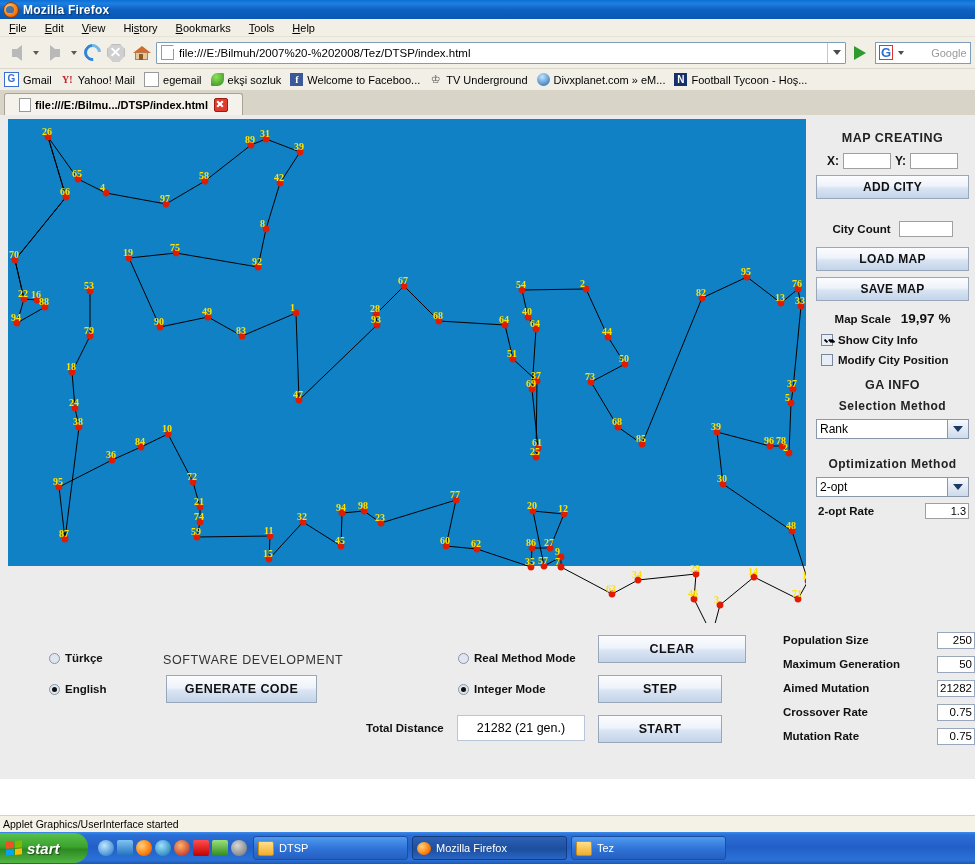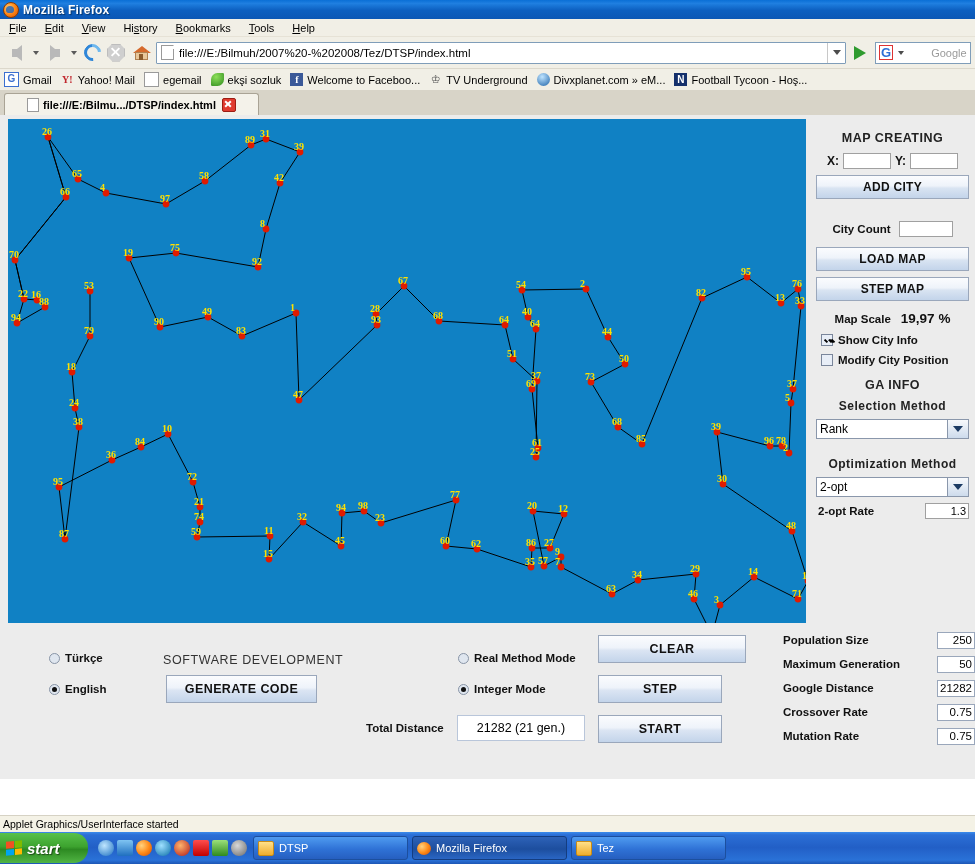--- a/index.html
+++ b/index.html
@@ -102,33 +102,33 @@
   .bi-doc{background:#fff;border:1px solid #9a9a9a;}
   .bi-leaf{background:radial-gradient(circle at 40% 30%,#8ee05a,#2f8a1e);border-radius:50% 10% 50% 10%;}
   .bi-fb{background:#3b5998;color:#fff;font-size:10px;font-weight:bold;line-height:13px;text-align:center;font-family:"Liberation Serif",serif;}
   .bi-tv{background:#f1efe6;color:#555;font-size:11px;line-height:13px;text-align:center;}
   .bi-dp{border-radius:50%;background:radial-gradient(circle at 40% 30%,#bfe4ff,#1d63a8);}
   .bi-ft{background:#15306b;color:#fff;font-size:10px;font-weight:bold;line-height:13px;text-align:center;}
   
   .tabstrip{height:24px;width:975px;background:#d8d4c8;display:flex;align-items:flex-end;padding-left:4px;box-sizing:border-box;}
   .tab{
     height:21px;background:#f4f2ea;border:1px solid #a9a395;border-bottom:none;
-    border-radius:3px 3px 0 0;display:flex;align-items:center;padding:0 22px;
+    border-radius:3px 3px 0 0;display:flex;align-items:center;padding:0 14px;
     font-size:11px;font-weight:bold;color:#000;
   }
   .tab .tfav{width:10px;height:12px;background:#fff;border:1px solid #9a9a9a;margin-right:4px;}
   .tclose{width:12px;height:12px;background:#e03b2f;border:1px solid #9c1d14;border-radius:2px;margin-left:6px;position:relative;}
   .tclose:before,.tclose:after{content:"";position:absolute;left:1px;top:4.5px;width:8px;height:2px;background:#fff;}
   .tclose:before{transform:rotate(45deg);}
   .tclose:after{transform:rotate(-45deg);}
   
   .applet{
     width:975px;height:664px;background:#ececec;position:relative;box-sizing:border-box;
   }
-  .mapwrap{position:absolute;left:8px;top:4px;width:798px;height:504px;background:#1081c4;}
+  .mapwrap{position:absolute;left:8px;top:4px;width:798px;height:447px;background:#1081c4;}
   .mapwrap svg{display:block;}
   .nodelabel{font-family:"Liberation Serif",serif;font-weight:bold;font-size:10px;fill:#ffe100;stroke:none;}
   
   .rpanel{position:absolute;left:810px;top:0px;width:165px;height:504px;background:#ececec;}
   .pnl-title{text-align:center;font-size:12.5px;font-weight:bold;color:#222;letter-spacing:.5px;}
   .xy-row{display:flex;align-items:center;justify-content:center;gap:4px;margin-top:8px;}
   .xy-row .lbl{font-size:12px;font-weight:bold;color:#111;}
   .tfield{background:#fff;border:1px solid #a0a0a0;height:16px;box-sizing:border-box;font-size:11px;text-align:right;padding-right:2px;line-height:14px;color:#000;}
   .jbtn{
     background:linear-gradient(to bottom,#fbfcfe 0%,#eef3fa 45%,#d9e4f2 55%,#c3d4ea 100%);
@@ -619,21 +619,21 @@
       <span class="lbl">Y:</span>
       <span class="tfield" style="width:48px"></span>
     </div>
     <div class="jbtn" style="margin:6px 6px 0 6px">ADD CITY</div>
 
     <div style="display:flex;align-items:center;justify-content:center;gap:8px;margin-top:22px">
       <span class="rowlbl">City Count</span>
       <span class="tfield" style="width:54px"></span>
     </div>
     <div class="jbtn" style="margin:10px 6px 0 6px">LOAD MAP</div>
-    <div class="jbtn" style="margin:6px 6px 0 6px">STEP MAP</div>
+    <div class="jbtn" style="margin:6px 6px 0 6px">SAVE MAP</div>
 
     <div style="display:flex;align-items:center;justify-content:center;gap:10px;margin-top:10px">
       <span class="rowlbl">Map Scale</span>
       <span style="font-size:13.5px;font-weight:bold;color:#111">19,97 %</span>
     </div>
     <div style="display:flex;align-items:center;margin:8px 0 0 11px">
       <span class="ck on"></span>
       <span class="rowlbl" style="margin-left:5px">Show City Info</span>
     </div>
     <div style="display:flex;align-items:center;margin:8px 0 0 11px">
@@ -694,21 +694,21 @@
     <div class="gaparams">
       <div class="ga-row">
         <span class="gl">Population Size</span>
         <span class="gv">250</span>
       </div>
       <div class="ga-row">
         <span class="gl">Maximum Generation</span>
         <span class="gv">50</span>
       </div>
       <div class="ga-row">
-        <span class="gl">Google Distance</span>
+        <span class="gl">Aimed Mutation</span>
         <span class="gv">21282</span>
       </div>
       <div class="ga-row">
         <span class="gl">Crossover Rate</span>
         <span class="gv">0.75</span>
       </div>
       <div class="ga-row">
         <span class="gl">Mutation Rate</span>
         <span class="gv">0.75</span>
       </div>

